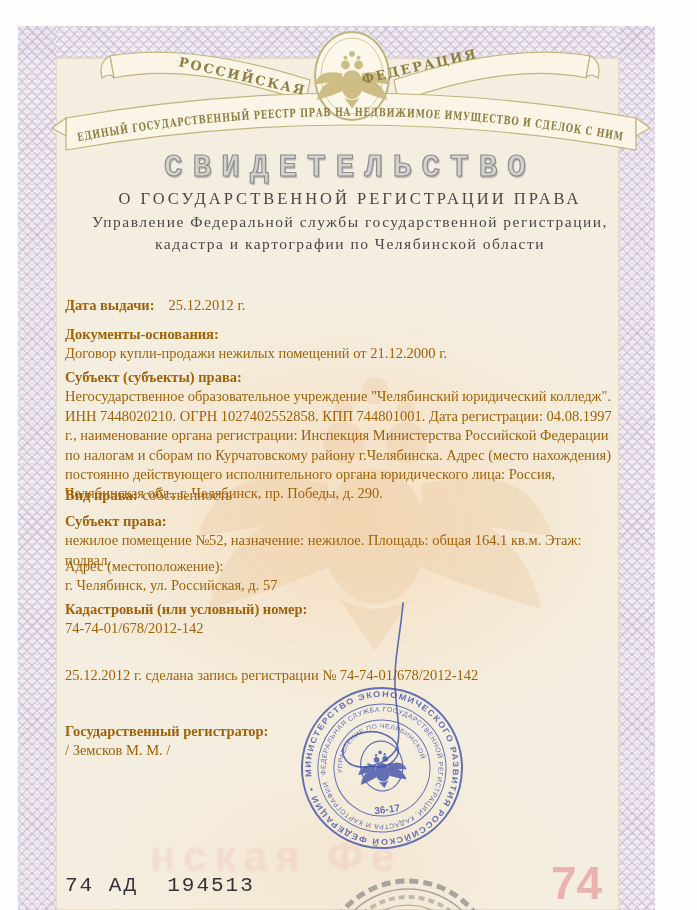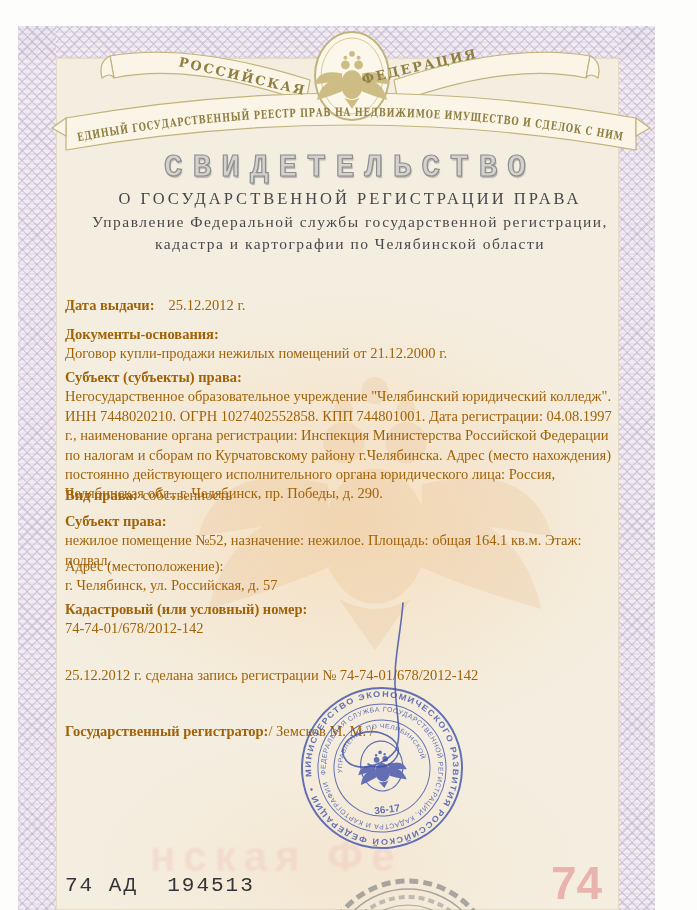--- a/index.html
+++ b/index.html
@@ -33,21 +33,21 @@
   .cert-title{top:150px;font-family:Liberation Mono, monospace;font-size:31px;font-weight:bold;
     letter-spacing:10px;color:#d4d2cc;-webkit-text-stroke:1.2px #8e8e90;
     text-shadow:1px 1.5px 1px rgba(110,110,115,.45);}
   .cert-subtitle{top:189px;font-size:16.5px;letter-spacing:3px;color:#47474b;}
   .cert-authority{top:211px;font-size:15.5px;letter-spacing:1.5px;line-height:22px;color:#48484c;}
 
   
   .content{position:absolute;left:65px;width:552px;font-size:14.5px;color:#a16207;line-height:19.4px;}
   .lbl{font-weight:bold;}
   .row{display:flex;align-items:baseline;}
-  .registrar-row{width:552px;}
+  .registrar-row{justify-content:space-between;width:552px;flex-direction:column;}
 
   .serial{font-family:"Liberation Mono",monospace;font-size:21px;letter-spacing:2px;
     color:#333338;white-space:pre;}
   .region-num{font-family:"Liberation Sans",sans-serif;font-size:46px;font-weight:bold;
     color:#dd7b7b;opacity:.5;}
   .ghost{font-family:"Liberation Sans",sans-serif;font-size:42px;font-weight:bold;
     letter-spacing:8px;color:#e57e8a;opacity:.14;filter:blur(1px);}
 
   .stampwrap{position:absolute;left:296px;top:682px;transform:rotate(-7deg);opacity:.8;}
   svg{display:block;}

